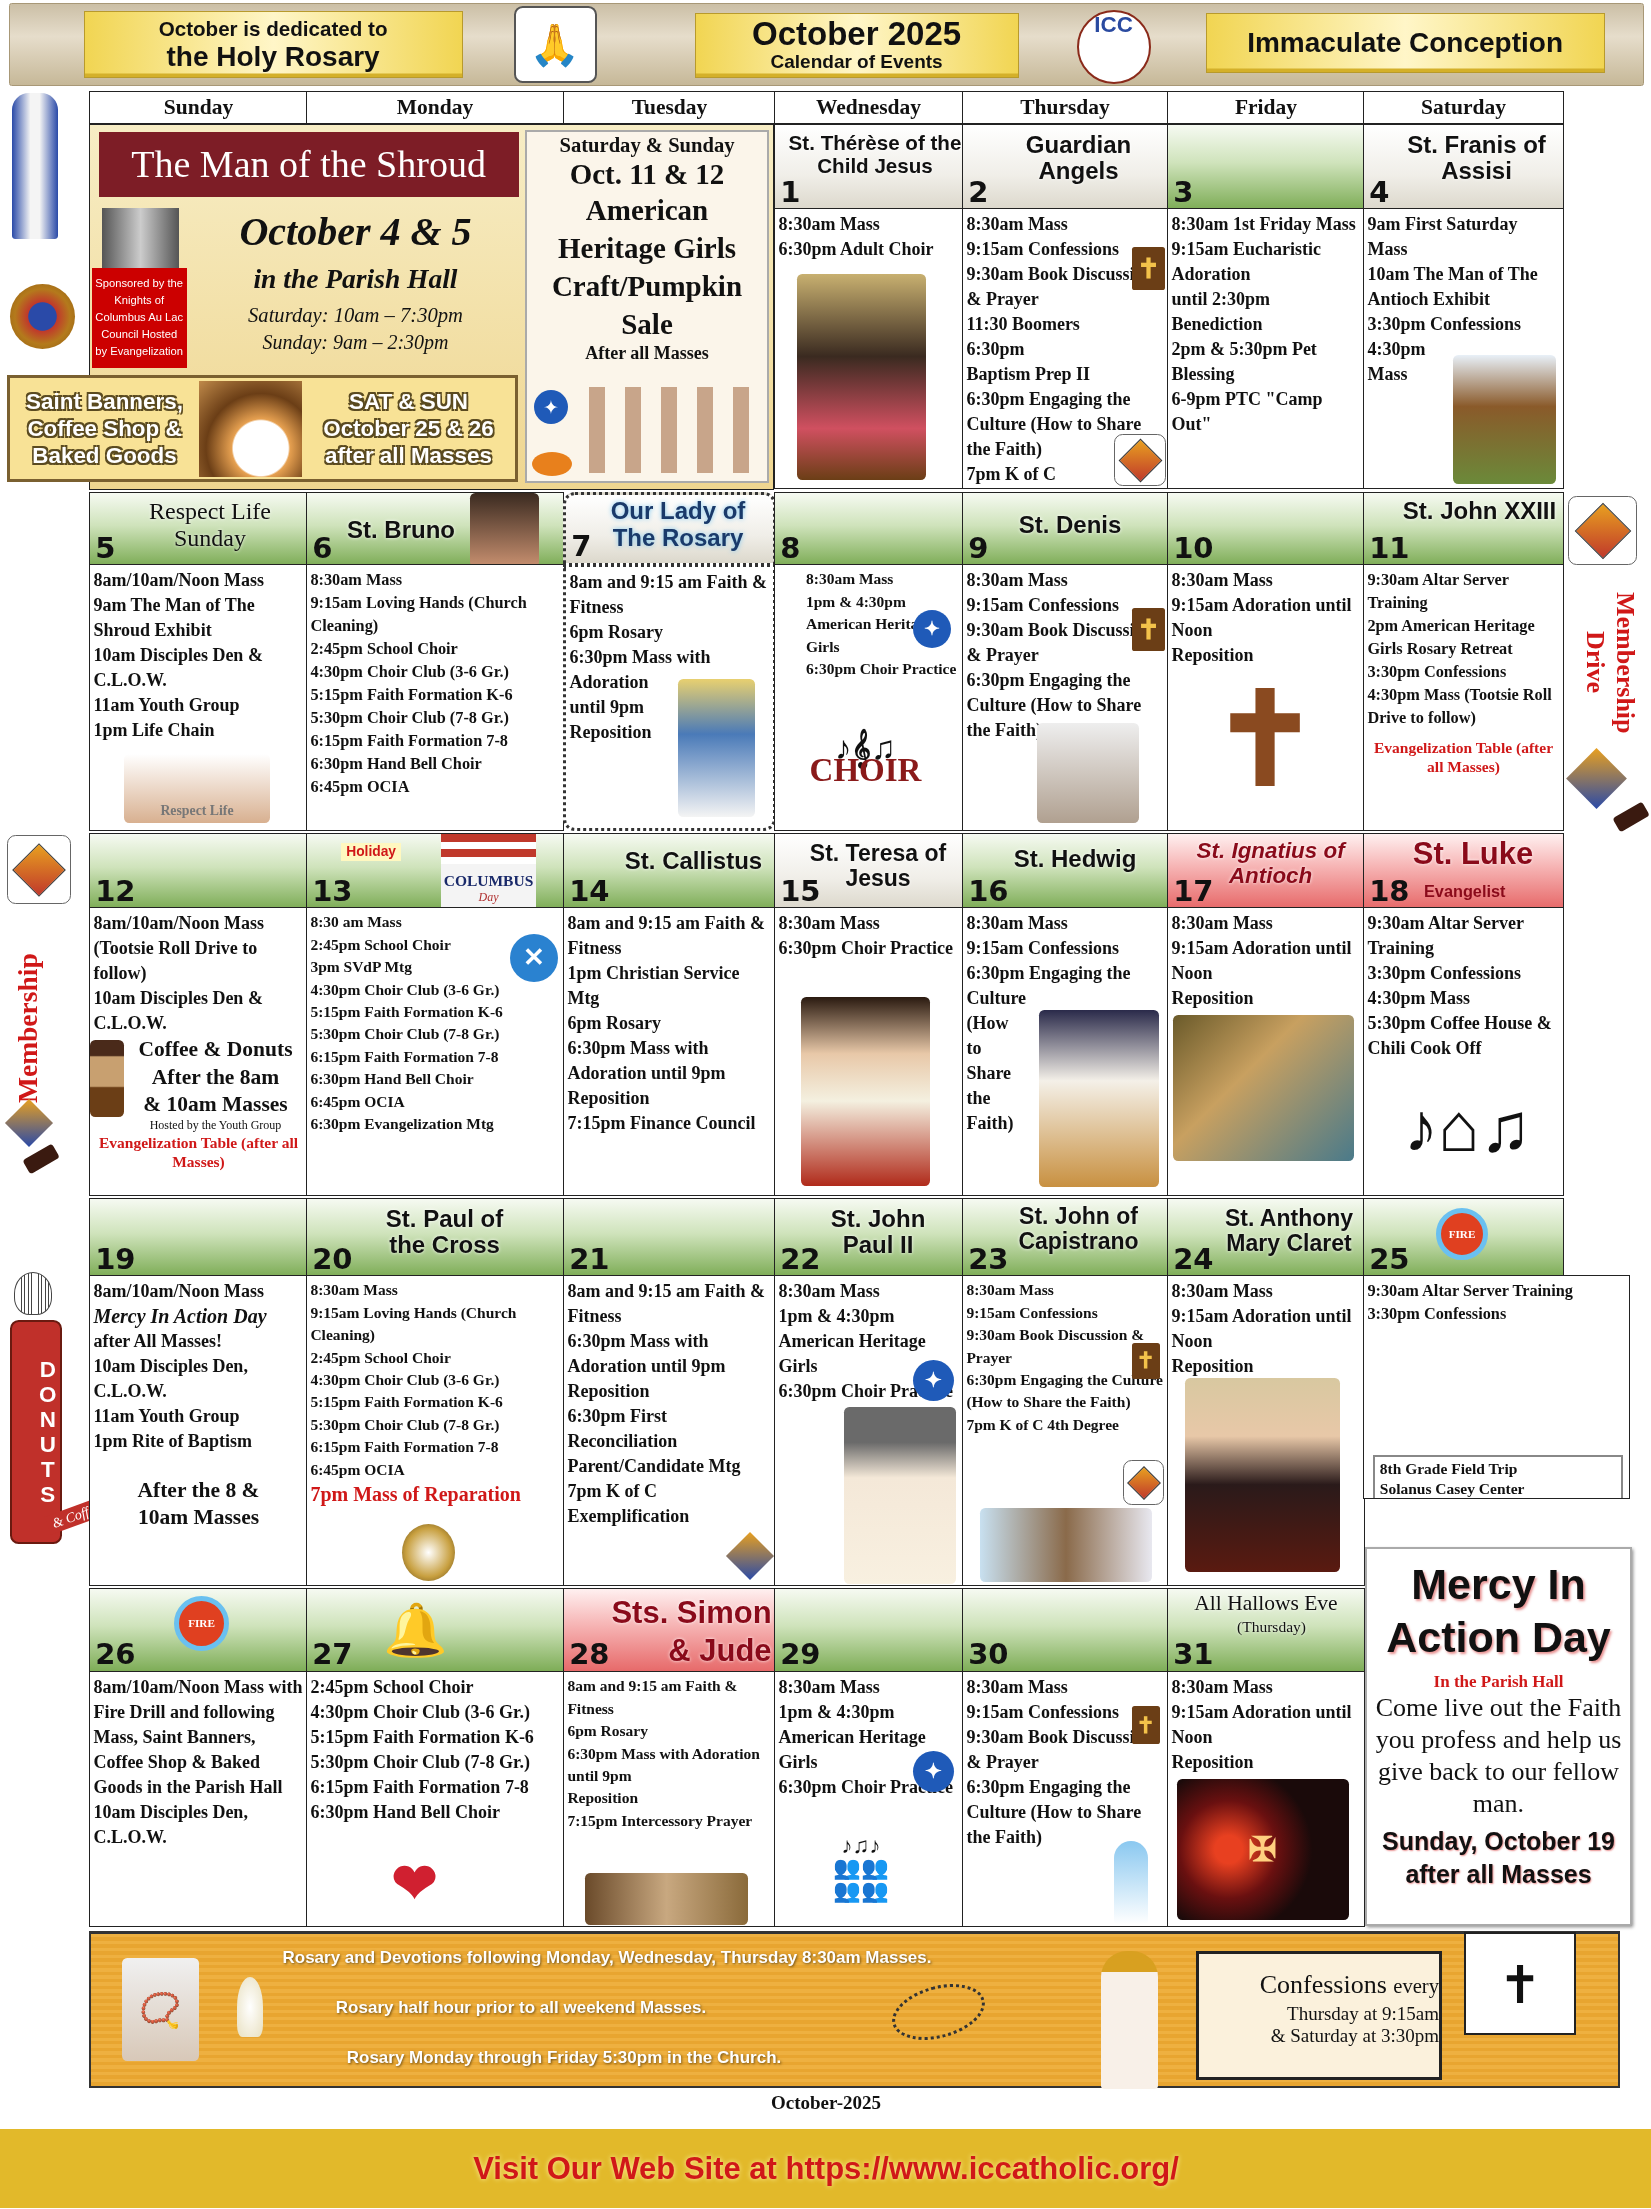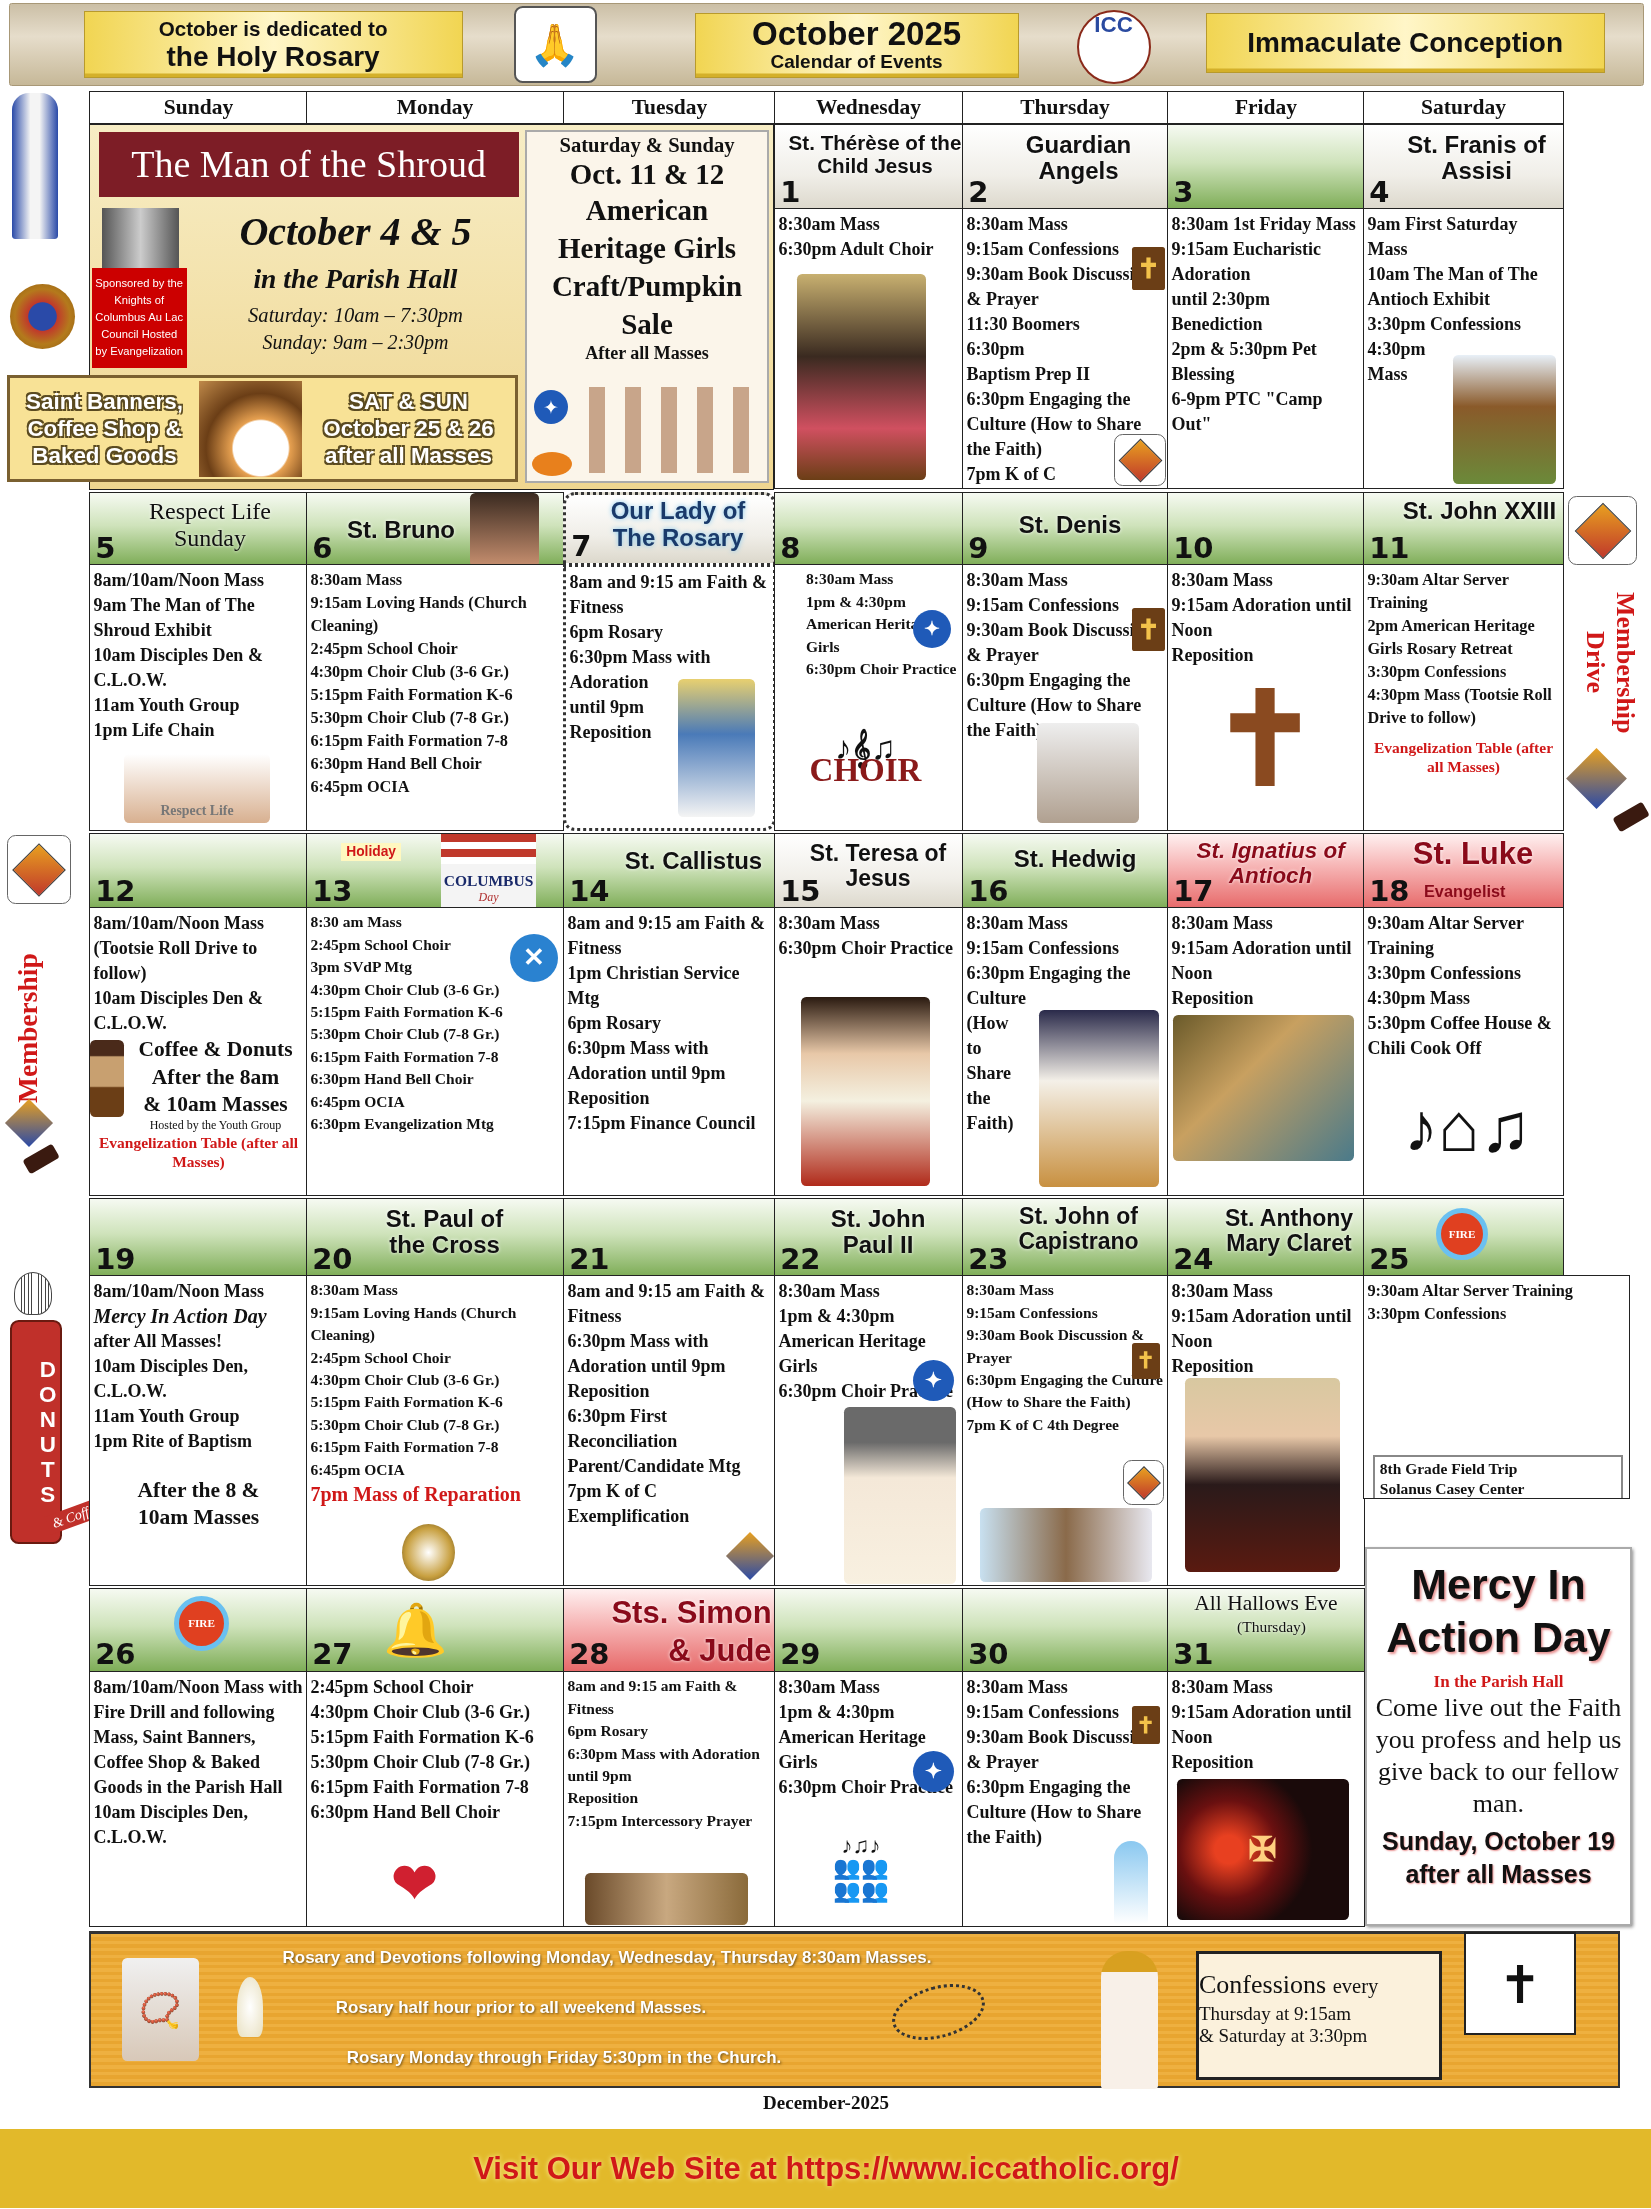--- a/index.html
+++ b/index.html
@@ -505,26 +505,26 @@
 </div>
 
 <div class="abs" style="left:89px;top:1931px;width:1531px;height:157px;background:repeating-linear-gradient(#eeb040 0 3.4px,#e8a530 3.4px 6.9px);border:2.6px solid #333;border-top-width:3.4px">
   <div class="pic" style="left:31px;top:24px;width:77px;height:103px;background:linear-gradient(#f0f0f0,#d8c8b8);color:#8a1a1a;font-size:34px">📿</div>
   <div class="abs" style="left:146px;top:43px;width:26px;height:60px;border-radius:50% 50% 20% 20%;background:radial-gradient(#fff,#e8e0c0)"></div>
   <div class="abs" style="left:172px;top:13.8px;width:688px;text-align:center;color:#fff;font-family:'Liberation Sans',sans-serif;font-weight:bold;font-size:17px;text-shadow:0.9px 0.9px 2.6px #6a4a10">Rosary and Devotions following Monday, Wednesday, Thursday 8:30am Masses.</div>
   <div class="abs" style="left:172px;top:64px;width:516px;text-align:center;color:#fff;font-family:'Liberation Sans',sans-serif;font-weight:bold;font-size:17px;text-shadow:0.9px 0.9px 2.6px #6a4a10">Rosary half hour prior to all weekend Masses.</div>
   <div class="abs" style="left:172px;top:114px;width:602px;text-align:center;color:#fff;font-family:'Liberation Sans',sans-serif;font-weight:bold;font-size:17px;text-shadow:0.9px 0.9px 2.6px #6a4a10">Rosary Monday through Friday 5:30pm in the Church.</div>
   <div class="abs" style="left:800px;top:52px;width:95px;height:52px;border:3.4px dotted #333;border-radius:50%;transform:rotate(-15deg)"></div>
   <div class="pic" style="left:1010px;top:17px;width:57px;height:138px;border-radius:26px 26px 3.4px 3.4px;background:linear-gradient(#d8a020 0 15%,#f8f0e8 15%)"></div>
-  <div class="abs" style="left:1105px;top:17px;width:246px;height:129px;background:#fbf1dc;border:3.4px solid #222;text-align:left;padding-top:15.5px;font-family:'Liberation Serif',serif">
+  <div class="abs" style="left:1105px;top:17px;width:246px;height:129px;background:#fbf1dc;border:3.4px solid #222;text-align:right;padding-top:15.5px;font-family:'Liberation Serif',serif">
     <div style="font-size:26px"><span>Confessions</span> <span style="font-size:20.6px">every</span></div>
     <div style="font-size:19px;margin-top:3.4px">Thursday at 9:15am</div>
     <div style="font-size:19px">&amp; Saturday at 3:30pm</div>
   </div>
   <div class="abs" style="left:1373px;top:-1.7px;width:112px;height:103px;background:#fff;border:2.6px solid #222;font-size:52px;text-align:center;line-height:103px">✝</div>
 </div>
 
-<div class="abs" style="left:0;top:2092px;width:1652px;text-align:center;font-weight:bold;font-size:19px">December-2025</div>
+<div class="abs" style="left:0;top:2092px;width:1652px;text-align:center;font-weight:bold;font-size:19px">October-2025</div>
 
 <div class="abs" style="left:0;top:2129px;width:1652px;height:79px;background:#e2b92a;display:flex;align-items:center;justify-content:center">
   <span style="color:#d01818;font-family:'Liberation Sans',sans-serif;font-weight:bold;font-size:31px;text-shadow:0 0 5.2px #fff3a0">Visit Our Web Site at https://www.iccatholic.org/</span>
 </div>
 
 
 </body></html>

